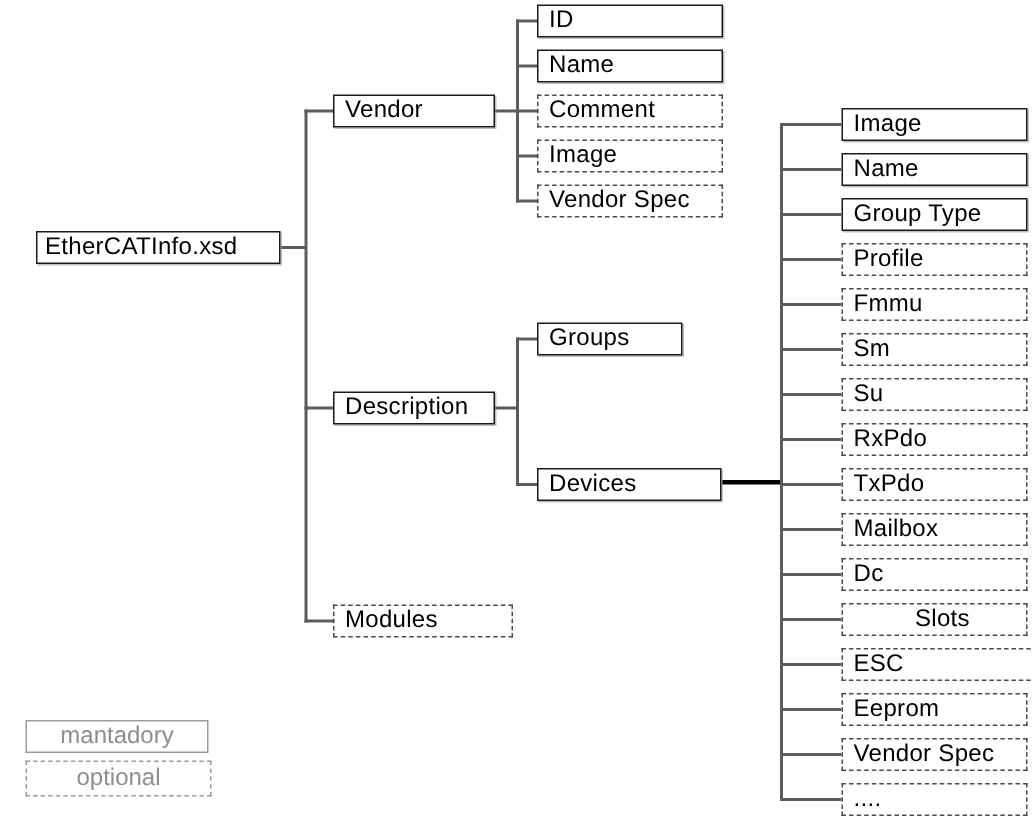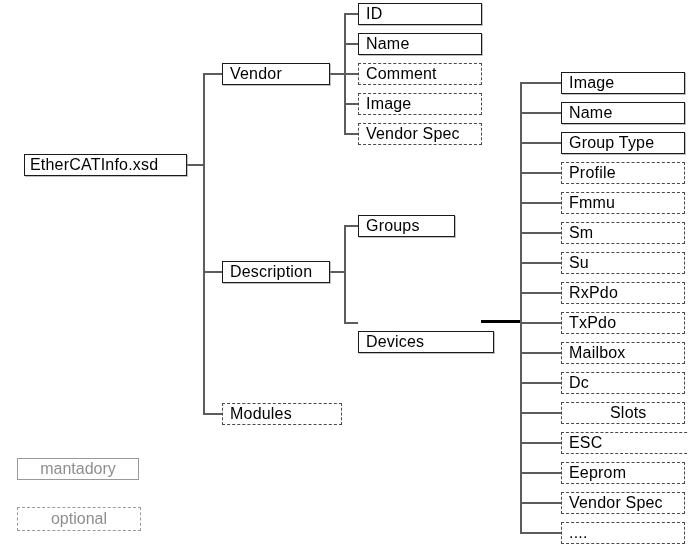--- a/index.html
+++ b/index.html
@@ -91,35 +91,35 @@
   <div class="node solid" style="left:222px;top:261px;width:108px;">Description</div>
   <div class="node dashed" style="left:222px;top:403px;width:120px;">Modules</div>
 
   <div class="node solid" style="left:358px;top:3px;width:124px;">ID</div>
   <div class="node solid" style="left:358px;top:33px;width:124px;">Name</div>
   <div class="node dashed" style="left:358px;top:63px;width:124px;">Comment</div>
   <div class="node dashed" style="left:358px;top:93px;width:124px;">Image</div>
   <div class="node dashed" style="left:358px;top:123px;width:124px;">Vendor Spec</div>
 
   <div class="node solid" style="left:358px;top:215px;width:97px;">Groups</div>
-  <div class="node solid" style="left:358px;top:331px;width:136px;">Devices</div>
+  <div class="node solid" style="left:358px;top:312px;width:123px;">Devices</div>
 
   <div class="node solid" style="left:561px;top:72px;width:124px;">Image</div>
   <div class="node solid" style="left:561px;top:102px;width:124px;">Name</div>
   <div class="node solid" style="left:561px;top:132px;width:124px;">Group Type</div>
   <div class="node dashed" style="left:561px;top:162px;width:124px;">Profile</div>
   <div class="node dashed" style="left:561px;top:192px;width:124px;">Fmmu</div>
   <div class="node dashed" style="left:561px;top:222px;width:124px;">Sm</div>
   <div class="node dashed" style="left:561px;top:252px;width:124px;">Su</div>
   <div class="node dashed" style="left:561px;top:282px;width:124px;">RxPdo</div>
   <div class="node dashed" style="left:561px;top:312px;width:124px;">TxPdo</div>
   <div class="node dashed" style="left:561px;top:342px;width:124px;">Mailbox</div>
   <div class="node dashed" style="left:561px;top:372px;width:124px;">Dc</div>
   <div class="node dashed" style="left:561px;top:402px;width:124px;padding-left:48px;">Slots</div>
   <div class="node dashed" style="left:561px;top:432px;width:136px;">ESC</div>
   <div class="node dashed" style="left:561px;top:462px;width:124px;">Eeprom</div>
   <div class="node dashed" style="left:561px;top:492px;width:124px;">Vendor Spec</div>
   <div class="node dashed" style="left:561px;top:522px;width:124px;">....</div>
 
-  <div class="legend-box legend-solid" style="left:17px;top:458px;width:122px;height:22px;">mantadory</div>
+  <div class="legend-box legend-solid" style="left:17px;top:480px;width:122px;height:22px;">mantadory</div>
   <div class="legend-box legend-dashed" style="left:17px;top:507px;width:124px;height:24px;">optional</div>
 
 </div>
 
 </body></html>

